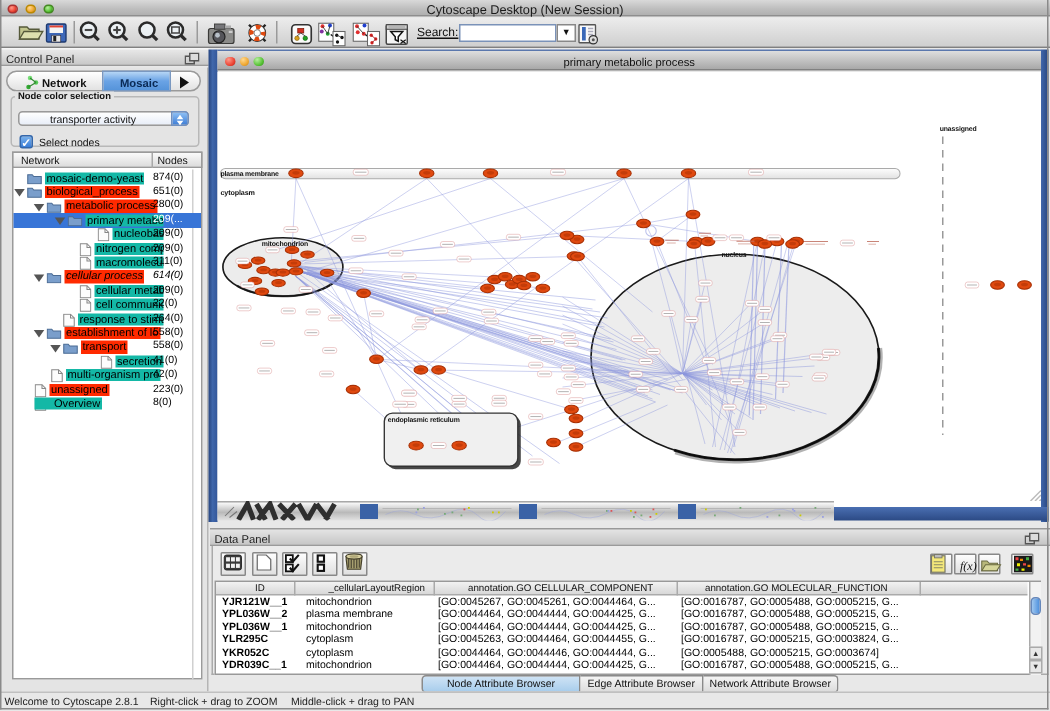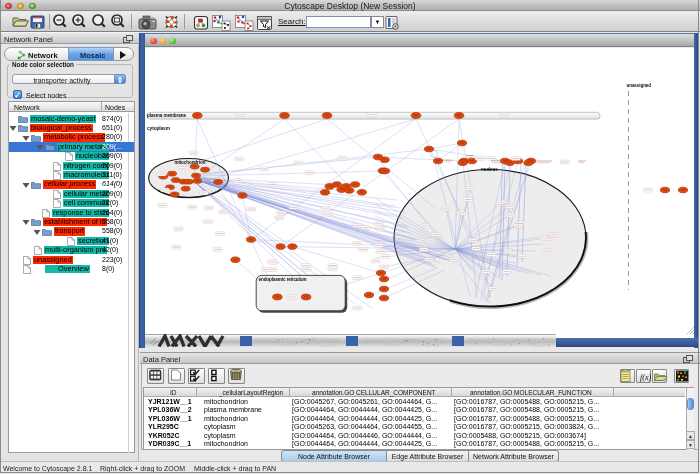--- a/index.html
+++ b/index.html
@@ -160,21 +160,21 @@
         <rect x="396" y="10.5" width="3.5" height="1" fill="#aab"></rect>
         <circle cx="399.5" cy="14.5" r="2.8" fill="#ddd" stroke="#333" stroke-width="0.8"></circle>
         <circle cx="399.5" cy="14.5" r="1" fill="#555"></circle>
       </g>
 </svg>
 <div id="searchlbl">Search:</div>
     <div id="searchbox"></div>
     <div id="searchdrop">▼</div>
 </div>
 <div id="cphead" class="abs">
-    <div class="t">Network Panel</div>
+    <div class="t">Control Panel</div>
     <svg style="position:absolute;left:123px;top:2px" width="10" height="9">
       <rect x="0.5" y="2.5" width="6" height="5" fill="none" stroke="#555" stroke-width="1"></rect>
       <rect x="3.5" y="0.5" width="6" height="5" fill="#ddd" stroke="#555" stroke-width="1"></rect>
     </svg>
   </div>
 <div id="leftbg" class="abs"></div>
 <div id="segc" class="abs"></div>
 <div id="segmosaic" class="abs"></div>
 <svg class="abs" style="left:17px;top:50px" width="10" height="10">
     <circle cx="2" cy="8" r="1.5" fill="#3a3"></circle>
@@ -346,26 +346,27 @@
       <path d="M5 0.5 v2.5 h2.5" fill="none" stroke="#888" stroke-width="0.7"></path>
     </svg>
     <span class="tlab rw" style="left:24px;max-width:76px;">unassigned</span>
     <span class="tnum" style="">223(0)</span>
   </div>
 <div class="trow" style="top:264.4px;">
     <svg style="position:absolute;left:14px;top:0.5px" width="8" height="9">
       <path d="M0.5 8.5 v-8 h4.5 l2.5 2.5 v5.5 z" fill="#fdfdfd" stroke="#888" stroke-width="0.7"></path>
       <path d="M5 0.5 v2.5 h2.5" fill="none" stroke="#888" stroke-width="0.7"></path>
     </svg>
-    <span class="tlab gw" style="left:36px;max-width:76px;padding-left:13px;">Overview</span>
+    <span class="tlab gw" style="left:14px;max-width:76px;padding-left:13px;">Overview</span>
     <span class="tnum" style="">8(0)</span>
   </div>
 <div id="mdibg" class="abs"></div>
 <div id="frameL" class="abs"></div>
 <div id="frametitle" class="abs">
+    <div class="t">primary metabolic process</div>
 <div class="light" style="left:5px;top:3.5px;width:6.5px;height:6.5px;background:radial-gradient(circle at 35% 30%,#ff9a8a,#ec4434 60%,#b02015);"></div>
 <div class="light" style="left:14.5px;top:3.5px;width:6.5px;height:6.5px;background:radial-gradient(circle at 35% 30%,#ffd990,#f0a832 60%,#c07d10);"></div>
 <div class="light" style="left:24px;top:3.5px;width:6.5px;height:6.5px;background:radial-gradient(circle at 35% 30%,#b8efa0,#58c336 60%,#2e8a18);"></div>
 </div>
 <div id="canvas" class="abs"></div>
 <div id="frameR" class="abs"></div>
 
 <svg class="abs" style="left:145px;top:48px" width="549" height="286" viewBox="0 0 549 286">
     <defs>
       <linearGradient id="bandg" x1="0" y1="0" x2="0" y2="1">

